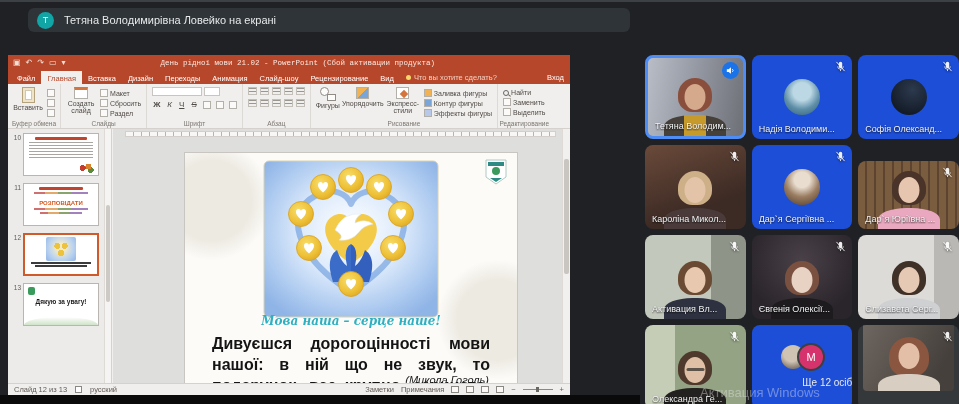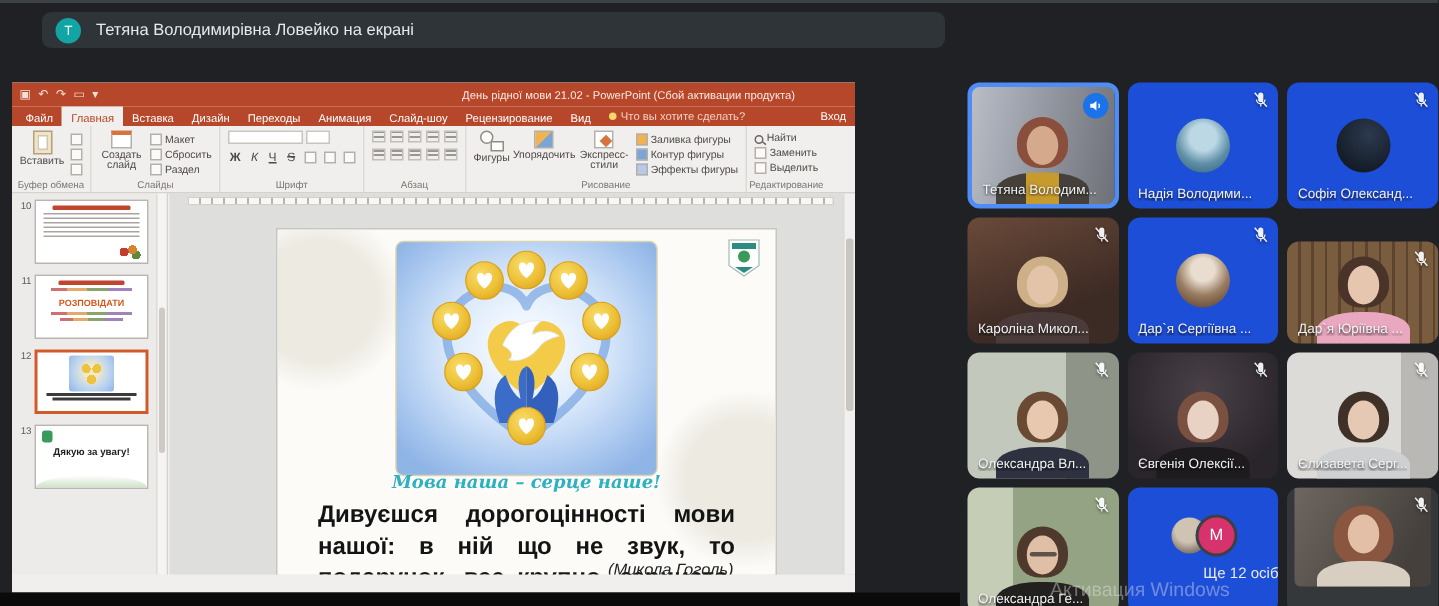--- a/index.html
+++ b/index.html
@@ -13,21 +13,21 @@
             border-radius:6px; display:flex; align-items:center; gap:10px; padding-left:9px; }
   .banner-avatar { width:17px; height:17px; border-radius:50%; background:#12a5a5; color:#fff;
                    font-size:9px; display:flex; align-items:center; justify-content:center; }
   .banner-text { color:#e7e9ea; font-size:11px; }
 
   
   .ppt { position:absolute; left:8px; top:55px; width:562px; height:340px; background:#f1efed; overflow:hidden; }
   .ppt-titlebar { height:16px; background:#b7472a; display:flex; align-items:center; color:#f6ddd3; }
   .qat { display:flex; gap:5px; padding-left:5px; font-size:8px; color:#f6ddd3; }
   .qat span { line-height:16px; }
-  .ppt-title { flex:1; text-align:right; font-size:7.5px; color:#fbe9e2; white-space:nowrap; overflow:hidden; }
+  .ppt-title { flex:1; text-align:center; font-size:7.5px; color:#fbe9e2; white-space:nowrap; overflow:hidden;font-family:Liberation Mono, monospace; }
   .tb-right { width:40px; }
 
   .ppt-tabs { height:13px; background:#b7472a; display:flex; align-items:stretch; font-size:7.5px; color:#fff; padding-left:3px; position:relative; }
   .tab { padding:2px 6px 1px; display:flex; align-items:center; }
   .tab.active { background:#f1efed; color:#b7472a; }
   .tellme { display:flex; align-items:center; gap:3px; padding:0 6px; color:#f3cfc2; }
   .bulb { width:5px; height:5px; border-radius:50%; background:#f7d66a; display:inline-block; }
   .signin { position:absolute; right:6px; top:0; bottom:0; display:flex; align-items:center; font-size:7.5px; color:#fff; }
 
   .ribbon { height:45px; background:#f1efed; border-bottom:1px solid #d5d1cd; display:flex; font-size:7px; color:#4e4a46; }
@@ -430,20 +430,36 @@
 
         <div class="caption">Мова наша – серце наше!</div>
         <div class="quote">Дивуєшся дорогоцінності мови нашої: в ній що не звук, то подарунок, все крупно, зернисто, як самі перла.</div>
         <div class="attrib">(Микола Гоголь)</div>
       </div>
       <div class="sscroll">
           <div class="sthumb"></div>
         </div>
     </div>
 
+    <div class="ppt-status">
+      <span>Слайд 12 из 13</span>
+      <span class="bookic"></span>
+      <span>русский</span>
+      <span class="st-right">
+        <span>Заметки</span>
+        <span>Примечания</span>
+        <span class="vic"></span>
+        <span class="vic"></span>
+        <span class="vic"></span>
+        <span class="vic"></span>
+        <span>−</span>
+        <span class="zline"></span>
+        <span>+</span>
+      </span>
+    </div>
   </div>
 
   <div class="black-strip"></div>
 
   <div class="grid">
 
     <div class="tile t1 active">
       <div class="fig">
           <div class="hair"></div>
           <div class="face"></div>
@@ -520,21 +536,21 @@
       <div class="fig">
           <div class="hair"></div>
           <div class="face"></div>
           <div class="bodyp"></div>
         </div>
       <svg class="mic" viewBox="0 0 24 24">
           <path d="M12 15a3.2 3.2 0 0 0 3.2-3.2V6.4a3.2 3.2 0 1 0-6.4 0v5.4A3.2 3.2 0 0 0 12 15z" fill="#fff"></path>
           <path d="M6.8 11.8a5.2 5.2 0 0 0 10.4 0M12 17v3.4" fill="none" stroke="#fff" stroke-width="1.6"></path>
           <line x1="4.5" y1="3.5" x2="19.5" y2="20.5" stroke="#fff" stroke-width="1.8"></line>
         </svg>
-      <div class="pname">Олександра Вл...</div>
+      <div class="pname">Активация Вл...</div>
     </div>
 
     <div class="tile t8">
       <div class="fig">
           <div class="hair"></div>
           <div class="face"></div>
           <div class="bodyp"></div>
         </div>
       <svg class="mic" viewBox="0 0 24 24">
           <path d="M12 15a3.2 3.2 0 0 0 3.2-3.2V6.4a3.2 3.2 0 1 0-6.4 0v5.4A3.2 3.2 0 0 0 12 15z" fill="#fff"></path>

